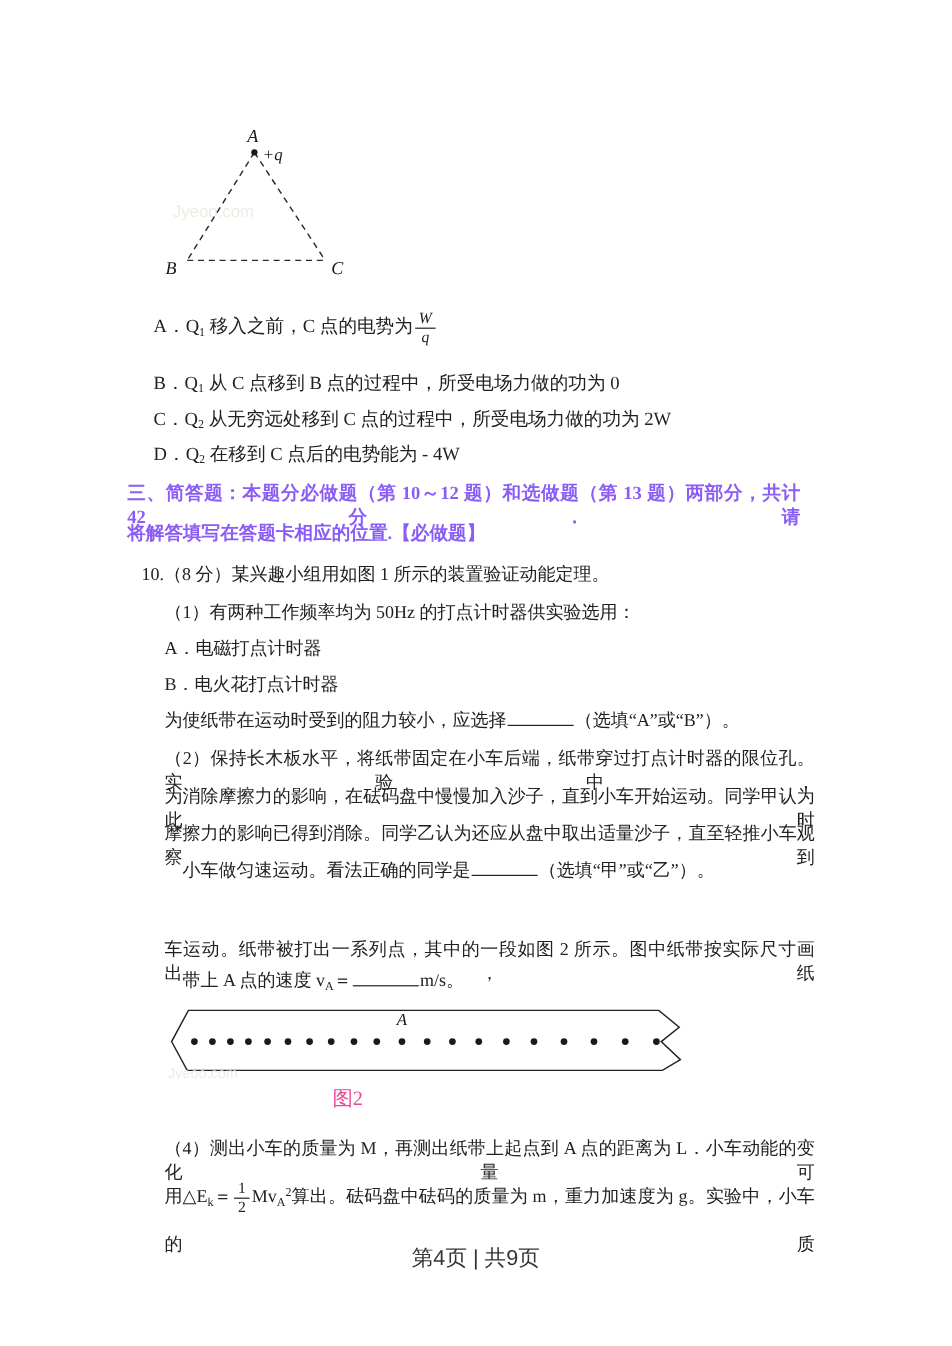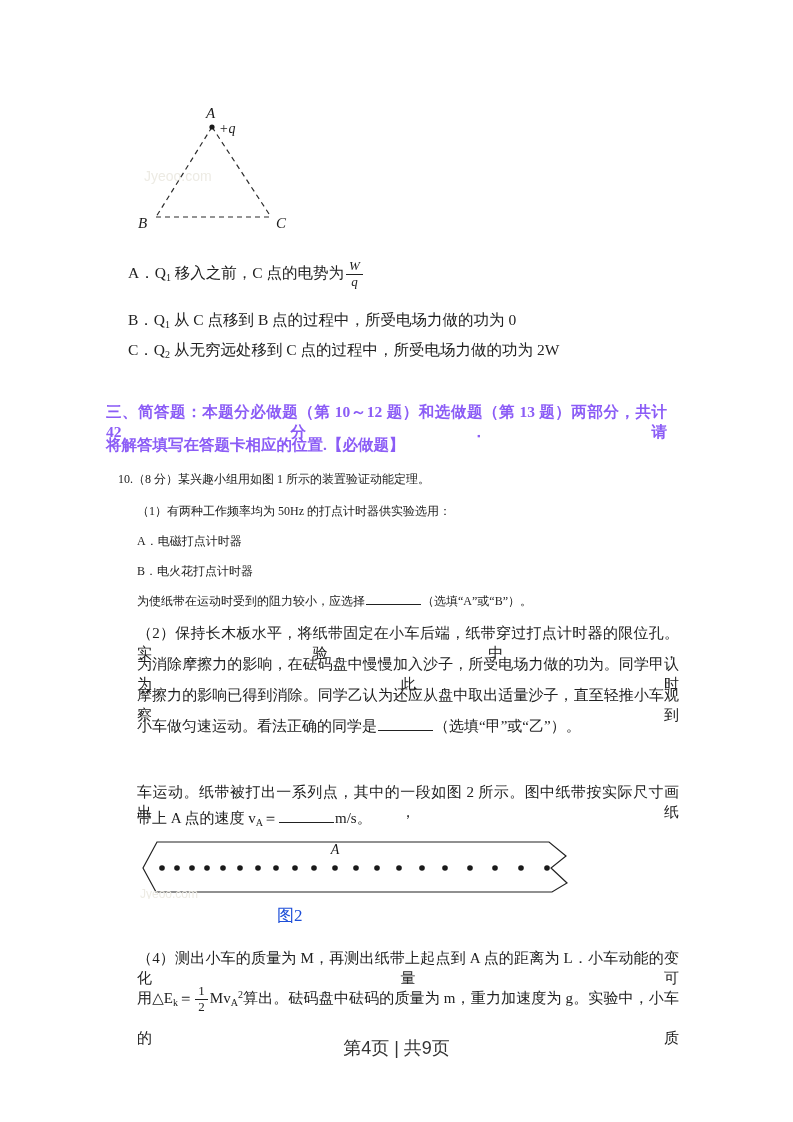--- a/index.html
+++ b/index.html
@@ -3,27 +3,27 @@
 <meta charset="utf-8">
 <style>
   html,body{margin:0;padding:0;background:#ffffff;}
   .page{
     position:relative;width:793px;height:1122px;background:#fff;overflow:hidden;
     font-family:"Liberation Serif","DejaVu Serif",serif;
     color:#212121;
   }
   .abs{position:absolute;}
   
-  .tline{position:absolute;font-size:12px;line-height:20px;white-space:nowrap;color:#212121;}
+  .tline{position:absolute;font-size:15px;line-height:20px;white-space:nowrap;color:#212121;}
   
   .jline{
     position:absolute;left:137px;width:542px;font-size:15px;line-height:20px;
     text-align:justify;text-align-last:justify;color:#212121;
   }
-  .jline.last{text-align:right;text-align-last:left;}
+  .jline.last{text-align:right;text-align-last:left;margin-left:15px;}
   .head{
     position:absolute;left:106px;width:561px;font-weight:bold;font-size:15.5px;line-height:20px;
     text-align:justify;text-align-last:justify;color:#8b5cf6;
   }
   .head.last{text-align:center;text-align-last:left;}
   .opt{position:absolute;left:128px;font-size:15.5px;line-height:20px;white-space:nowrap;color:#212121;}
   sub.sm{font-size:10px;vertical-align:-3px;line-height:0;}
   sup.sm{font-size:10px;vertical-align:5px;line-height:0;}
   .frac{
     display:inline-block;vertical-align:middle;text-align:center;
@@ -31,21 +31,21 @@
   }
   .frac .num{display:block;border-bottom:1px solid #212121;padding:0 3px;}
   .frac .den{display:block;padding:0 3px;}
   .frac.upright{font-style:normal;}
   .blank{
     display:inline-block;width:55px;height:13px;border-bottom:1.4px solid #212121;
     vertical-align:baseline;margin:0 1px;
   }
   .wmark{fill:#edebe4;font-size:14px;font-family:"Liberation Sans",sans-serif;}
   .figlabel{font-style:italic;font-family:"Liberation Serif","DejaVu Serif",serif;}
-  .caption{position:absolute;font-size:17px;color:#1d4ed8;}
+  .caption{position:absolute;font-size:17px;color:#ec4899;}
   .footer{
     position:absolute;left:0;top:1036px;width:793px;text-align:center;
     font-family:"Liberation Sans","DejaVu Sans",sans-serif;
     font-size:18px;color:#333;
   }
 </style>
 </head>
 <body>
 
 <div class="page">
@@ -64,35 +64,38 @@
 
   <div class="opt" style="top:253px;line-height:40px;">
     <span>A．</span><span>Q</span><sub class="sm">1</sub><span> 移入之前，C 点的电势为</span><span class="frac"><span class="num">W</span><span class="den">q</span></span>
   </div>
   <div class="opt" style="top:310px;">
     <span>B．</span><span>Q</span><sub class="sm">1</sub><span> 从 C 点移到 B 点的过程中，所受电场力做的功为 0</span>
   </div>
   <div class="opt" style="top:340px;">
     <span>C．</span><span>Q</span><sub class="sm">2</sub><span> 从无穷远处移到 C 点的过程中，所受电场力做的功为 2W</span>
   </div>
+  <div class="opt" style="top:369px;">
+    <span>D．</span><span>Q</span><sub class="sm">2</sub><span> 在移到 C 点后的电势能为 - 4W</span>
+  </div>
 
   <div class="head" style="top:402px;">三、简答题：本题分必做题（第 10～12 题）和选做题（第 13 题）两部分，共计 42 分．请</div>
   <div class="head last" style="top:435px;">将解答填写在答题卡相应的位置.【必做题】</div>
 
   <div class="tline" style="left:118px;top:469px;">10.（8 分）某兴趣小组用如图 1 所示的装置验证动能定理。</div>
 
   <div class="tline" style="left:137px;top:501px;">（1）有两种工作频率均为 50Hz 的打点计时器供实验选用：</div>
   <div class="tline" style="left:137px;top:531px;">A．电磁打点计时器</div>
   <div class="tline" style="left:137px;top:561px;">B．电火花打点计时器</div>
   <div class="tline" style="left:137px;top:591px;">
     <span>为使纸带在运动时受到的阻力较小，应选择</span><span class="blank"></span><span>（选填“A”或“B”）。</span>
   </div>
 
   <div class="jline" style="top:623px;">（2）保持长木板水平，将纸带固定在小车后端，纸带穿过打点计时器的限位孔。实验中，</div>
-  <div class="jline" style="top:654px;">为消除摩擦力的影响，在砝码盘中慢慢加入沙子，所受电场力做的功为。同学甲认为此时</div>
+  <div class="jline" style="top:654px;">为消除摩擦力的影响，在砝码盘中慢慢加入沙子，直到小车开始运动。同学甲认为此时</div>
   <div class="jline" style="top:685px;">摩擦力的影响已得到消除。同学乙认为还应从盘中取出适量沙子，直至轻推小车观察到</div>
   <div class="jline last" style="top:716px;">
     <span>小车做匀速运动。看法正确的同学是</span><span class="blank"></span><span>（选填“甲”或“乙”）。</span>
   </div>
 
   <div class="jline" style="top:782px;">车运动。纸带被打出一系列点，其中的一段如图 2 所示。图中纸带按实际尺寸画出，纸</div>
   <div class="jline last" style="top:808px;">
     <span>带上 A 点的速度 v</span><sub class="sm">A</sub><span>＝</span><span class="blank"></span><span>m/s。</span>
   </div>
 

